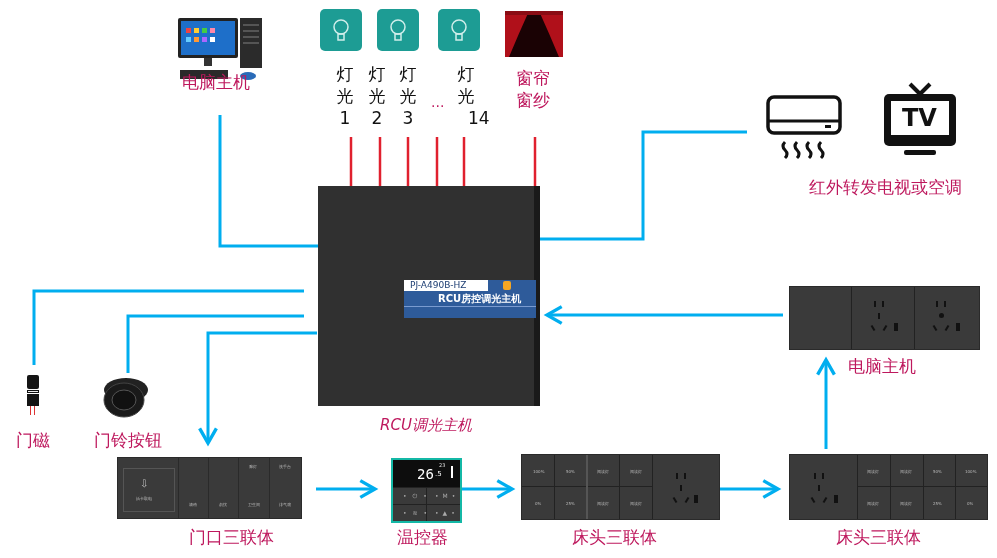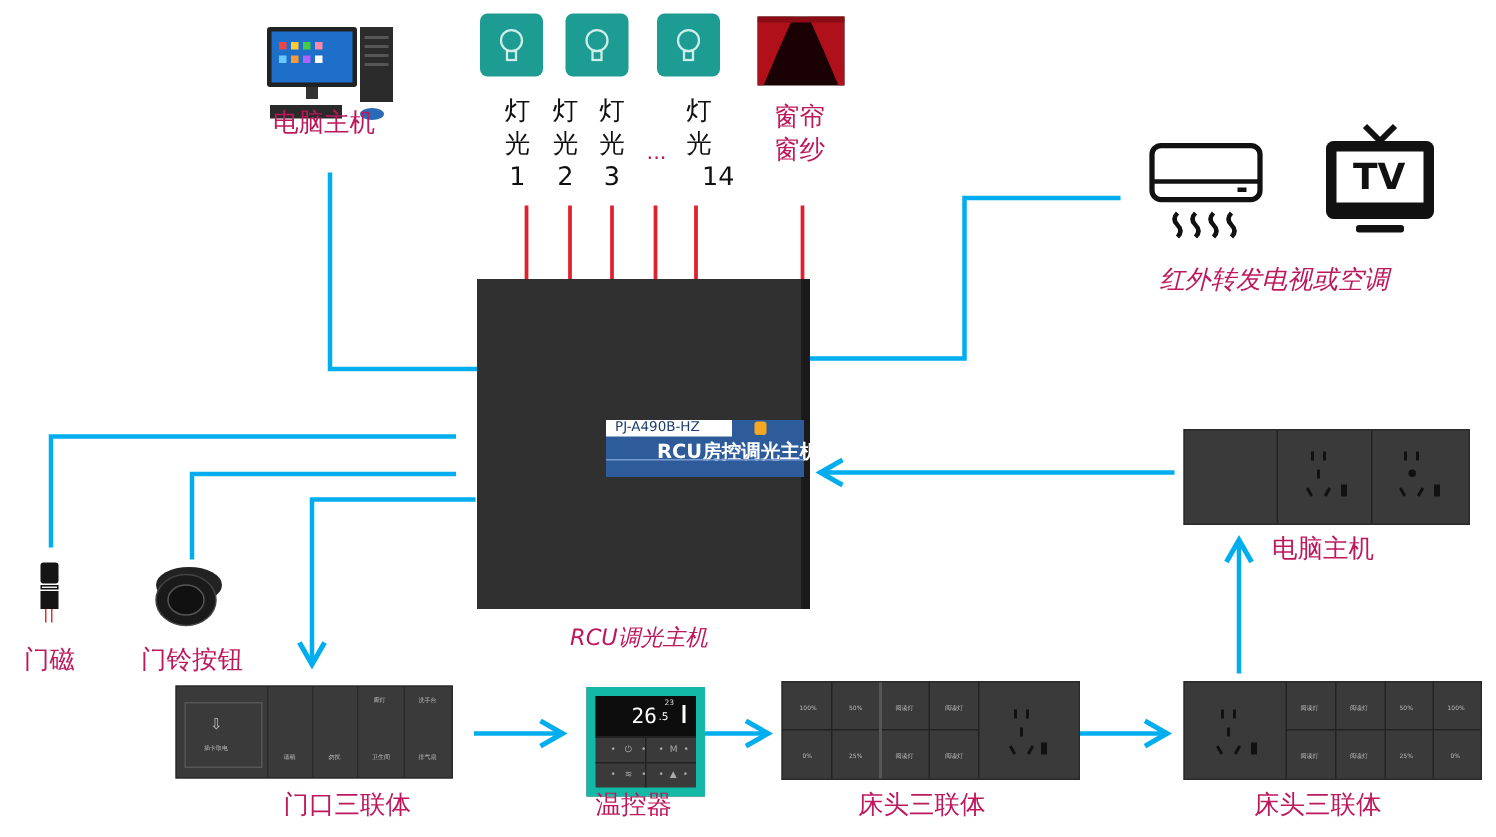--- a/index.html
+++ b/index.html
@@ -11,21 +11,21 @@
   svg.wires { position:absolute; left:0; top:0; }
   .bulb { position:absolute; width:42px; height:42px; background:#1d9c94; border-radius:5px; }
   .panel { position:absolute; background:#3a3a3a; border:1px solid #2a2a2a; }
   .cell { position:absolute; border-right:1px solid #2a2a2a; box-sizing:border-box; }
   .tiny { position:absolute; font-size:4px; color:#bbb; }
   .rcu { position:absolute; left:318px; top:186px; width:222px; height:220px; background:#303030;
          box-shadow: -6px 0 0 #1a1a1a inset; }
   .rcu-label { position:absolute; left:404px; top:280px; width:132px; height:38px; background:#2e5b9a; }
   .rcu-model { position:absolute; left:404px; top:280px; width:84px; height:11px; background:#fff;
                font-size:9px; line-height:11px; color:#1c3d72; padding-left:6px; box-sizing:border-box; }
-  .rcu-name { position:absolute; left:410px; top:292px; font-size:13px; color:#fff; font-weight:bold;padding-left:28px; }
+  .rcu-name { position:absolute; left:410px; top:292px; font-size:10px; color:#fff; font-weight:bold;padding-left:28px; }
 </style>
 </head>
 <body>
 
 <svg class="wires" width="997" height="558">
   <defs>
     <marker id="arrowB" viewBox="0 0 10 10" refX="8" refY="5" markerWidth="7" markerHeight="7" orient="auto">
       <path d="M1,1 L8,5 L1,9" fill="none" stroke="#00aeef" stroke-width="1.6"></path>
     </marker>
   </defs>
@@ -142,21 +142,21 @@
 <div class="abs" style="left:882px;top:82px;width:76px;height:76px;">
   <svg width="76" height="76">
     <line x1="28" y1="2" x2="38" y2="12" stroke="#111" stroke-width="4"></line>
     <line x1="48" y1="2" x2="38" y2="12" stroke="#111" stroke-width="4"></line>
     <rect x="2" y="12" width="72" height="52" rx="5" fill="#111"></rect>
     <rect x="9" y="19" width="58" height="34" fill="#fff"></rect>
     <rect x="22" y="68" width="32" height="5" rx="2" fill="#111"></rect>
   </svg>
   <div style="position:absolute;left:20px;top:22px;font-size:24px;font-weight:bold;line-height:28px;">TV</div>
 </div>
-<div class="lbl" style="left:773px;top:177px;font-style:italic;">红外转发电视或空调</div>
+<div class="lbl" style="left:809px;top:177px;">红外转发电视或空调</div>
 
 <div class="rcu"></div>
 <div class="rcu-label"></div>
 <div class="rcu-model">PJ-A490B-HZ</div>
 <div class="abs" style="left:503px;top:281px;width:8px;height:9px;background:#f5a623;border-radius:2px;"></div>
 <div class="rcu-name">RCU房控调光主机</div>
 <div class="abs" style="left:404px;top:306px;width:132px;height:1px;background:#7a9bd0;"></div>
 <div class="lbl" style="left:380px;top:413px;font-size:15px;line-height:24px;font-style:italic;">RCU调光主机</div>
 
 <div class="abs" style="left:27px;top:375px;width:12px;height:40px;">
@@ -193,21 +193,21 @@
     <div class="tiny" style="left:10px;top:6px;">廊灯</div>
     <div class="tiny" style="left:9px;top:44px;">卫生间</div>
   </div>
   <div class="cell" style="left:152px;top:0;width:31px;height:60px;border:none;">
     <div class="tiny" style="left:9px;top:6px;">洗手台</div>
     <div class="tiny" style="left:9px;top:44px;">排气扇</div>
   </div>
 </div>
 <div class="lbl" style="left:189px;top:527px;">门口三联体</div>
 
-<div class="abs" style="left:391px;top:458px;width:67px;height:61px;background:#3a3a3a;border:6px solid #14b8a6;">
+<div class="abs" style="left:391px;top:458px;width:67px;height:61px;background:#3a3a3a;border:2px solid #14b8a6;">
   <div style="position:absolute;left:0;top:0;width:67px;height:27px;background:#0d0d0d;">
     <div style="position:absolute;left:24px;top:6px;color:#fff;font-size:14px;line-height:16px;font-family:'DejaVu Sans Mono',monospace;">26</div>
     <div style="position:absolute;left:42px;top:10px;color:#fff;font-size:7px;">.5</div>
     <div style="position:absolute;left:46px;top:2px;color:#ddd;font-size:5px;">23</div>
     <div style="position:absolute;left:58px;top:6px;width:2px;height:12px;background:#fff;"></div>
   </div>
   <div style="position:absolute;left:0;top:27px;width:67px;height:1px;background:#222;"></div>
   <div style="position:absolute;left:0;top:44px;width:67px;height:1px;background:#222;"></div>
   <div style="position:absolute;left:33px;top:27px;width:1px;height:34px;background:#222;"></div>
   <div style="position:absolute;left:10px;top:32px;color:#aaa;font-size:6px;letter-spacing:6px;">•⏻•</div>

